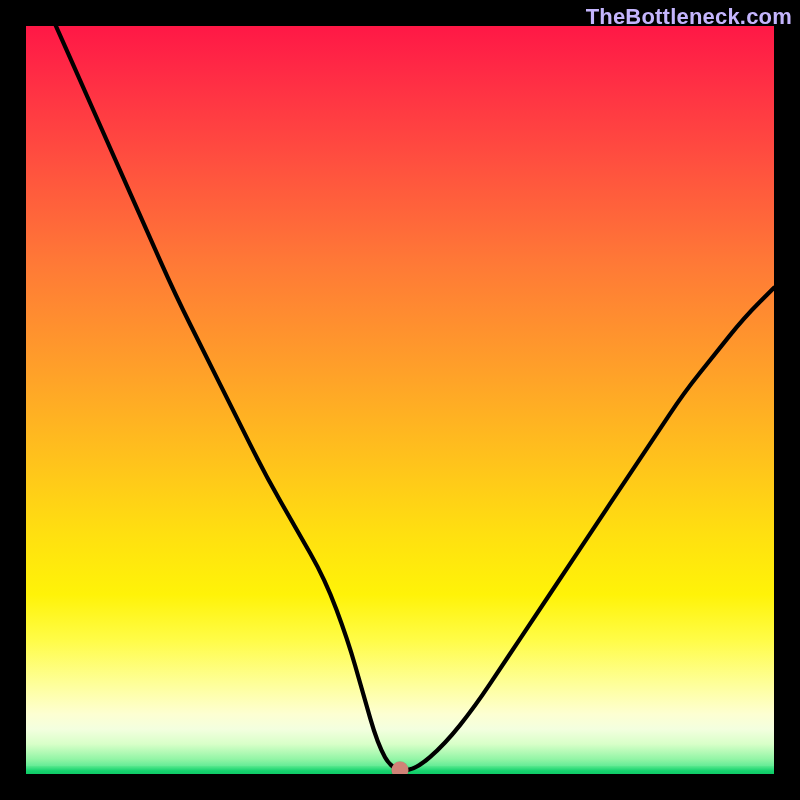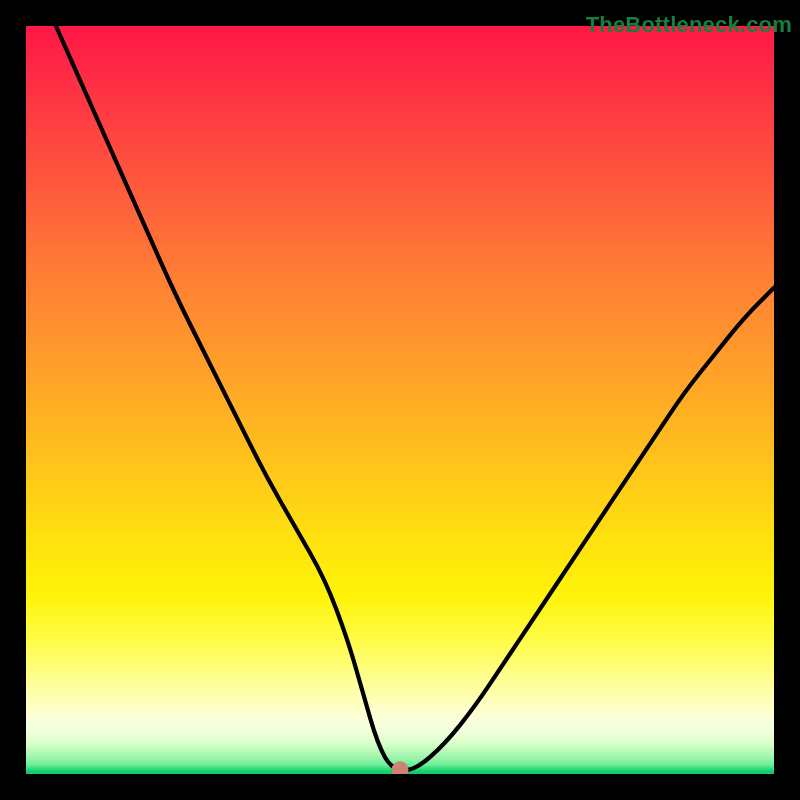--- a/index.html
+++ b/index.html
@@ -12,23 +12,23 @@
     overflow: hidden;
   }
   .frame {
     position: relative;
     width: 800px;
     height: 800px;
     background: #000;
   }
   .watermark {
     position: absolute;
-    top: 12px;
+    top: 4px;
     right: 8px;
-    color: #15803d;
+    color: #c4b5fd;
     font-size: 22px;
     font-weight: 600;
     letter-spacing: 0.2px;
     z-index: 30;
     user-select: none;
   }
   .plot-area {
     position: absolute;
     left: 26px;
     top: 26px;

